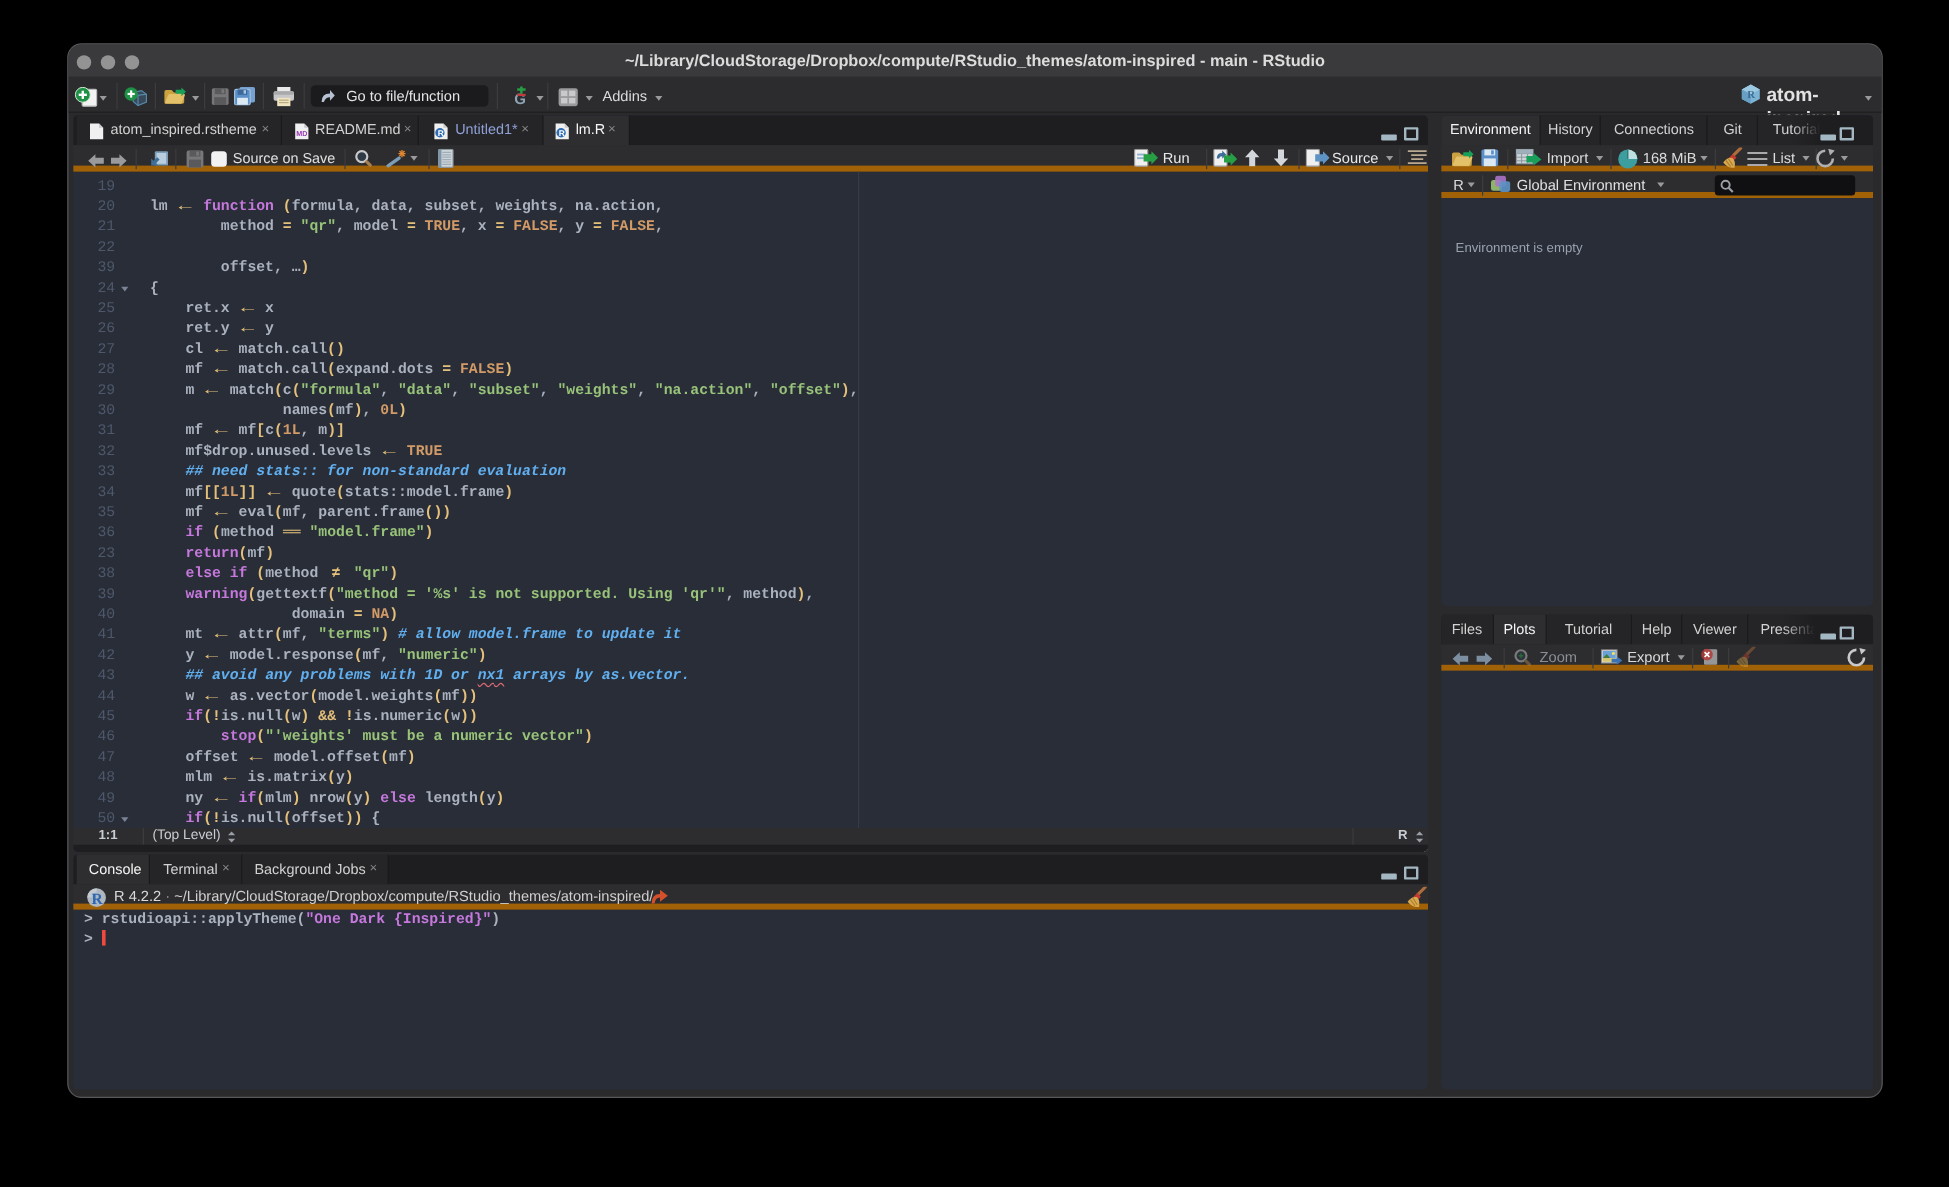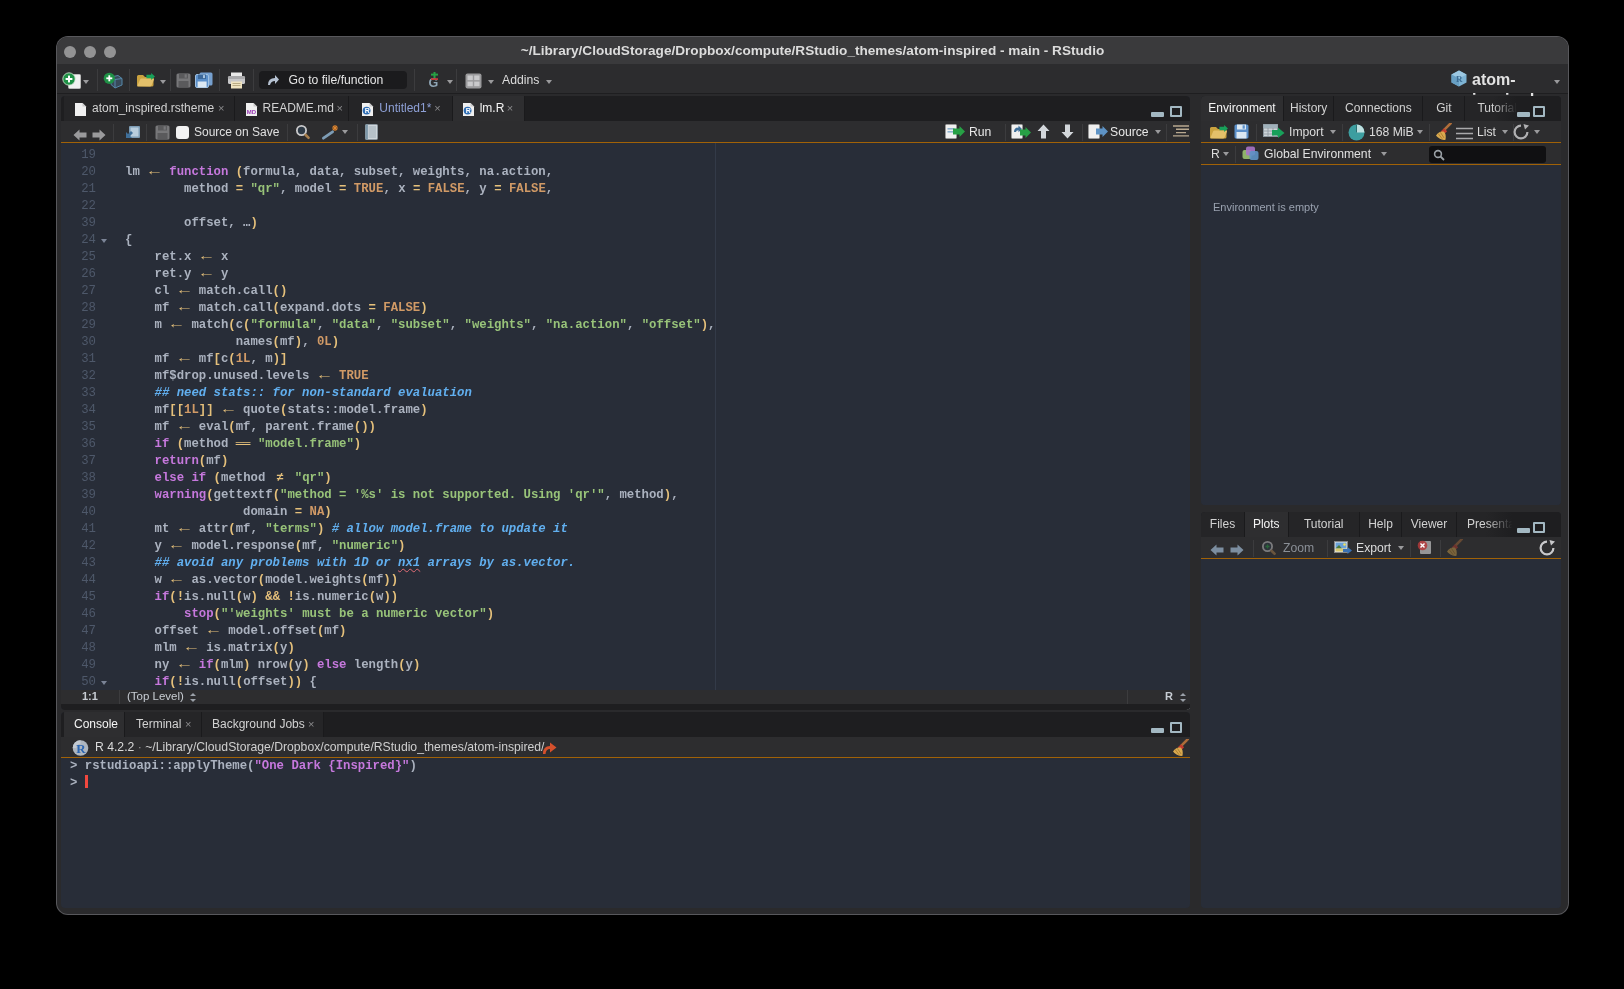--- a/index.html
+++ b/index.html
@@ -8,21 +8,21 @@
 .tbar{position:absolute;left:0;top:0;width:100%;height:27px;background:#3a3a3c}
 .tl{position:absolute;top:8.7px;width:12px;height:12px;border-radius:50%;background:#939394}
 .title{position:absolute;left:0;top:0;width:100%;height:27px;line-height:28px;text-align:center;
   color:#dcdcdc;font-size:13.6px;font-weight:bold}
 .mtool{position:absolute;left:0;top:27px;width:100%;height:30px;background:#2c2c2e;border-bottom:1px solid #1e1e20}
 .pane{position:absolute;background:#282d38;border-radius:4px;overflow:hidden}
 .strip{position:absolute;left:0;top:0;width:100%;height:25px;background:#1e1e20}
 .tab{position:absolute;top:0;height:25px;background:#252527;border-right:1px solid #1a1a1c;
   color:#d2d2d2;font-size:12px;font-weight:normal;line-height:25px}
 .tab.act{background:#2e2e30;color:#f5f5f5}
-.ptool{position:absolute;left:0;width:100%;background:#2d2d2f;border-bottom:1px solid #a16207}
+.ptool{position:absolute;left:0;width:100%;background:#2d2d2f;border-bottom:5px solid #a16207}
 .ic{position:absolute}
 .sep{position:absolute;width:1px;background:#3c3c3e}
 .cap{position:absolute;color:#dcdcdc;font-size:12.2px;font-weight:normal}
 .x{color:#8a8a8c;font-size:11px;font-weight:normal}
 .caret{position:absolute;width:0;height:0;border-left:3.5px solid transparent;border-right:3.5px solid transparent;border-top:4px solid #9a9a9c}
 .minb{position:absolute;width:13px;height:5px;background:#a3b8c2;border-radius:1px}
 .maxb{position:absolute;width:12px;height:11px;border:2px solid #a3b8c2;border-radius:1px}
 .fadeR{position:absolute;top:0;height:25px;background:linear-gradient(90deg,rgba(30,30,32,0),#1e1e20 35%,#1e1e20)}
 pre{font-family:"Liberation Mono",monospace;font-size:12.3px;line-height:17px;color:#abb2bf;font-weight:bold}
 .k{color:#c678dd}.s{color:#98c379}.o{color:#e5c07b}.c{color:#d19a66}
@@ -271,21 +271,21 @@
         <div class="gut" style="left:0;top:140px;width:35px">27</div>
         <div class="gut" style="left:0;top:157px;width:35px">28</div>
         <div class="gut" style="left:0;top:174px;width:35px">29</div>
         <div class="gut" style="left:0;top:191px;width:35px">30</div>
         <div class="gut" style="left:0;top:208px;width:35px">31</div>
         <div class="gut" style="left:0;top:225px;width:35px">32</div>
         <div class="gut" style="left:0;top:242px;width:35px">33</div>
         <div class="gut" style="left:0;top:259px;width:35px">34</div>
         <div class="gut" style="left:0;top:276px;width:35px">35</div>
         <div class="gut" style="left:0;top:293px;width:35px">36</div>
-        <div class="gut" style="left:0;top:310px;width:35px">37</div>
+        <div class="gut" style="left:0;top:310px;width:35px">23</div>
         <div class="gut" style="left:0;top:327px;width:35px">38</div>
         <div class="gut" style="left:0;top:344px;width:35px">39</div>
         <div class="gut" style="left:0;top:361px;width:35px">40</div>
         <div class="gut" style="left:0;top:378px;width:35px">41</div>
         <div class="gut" style="left:0;top:395px;width:35px">42</div>
         <div class="gut" style="left:0;top:412px;width:35px">43</div>
         <div class="gut" style="left:0;top:429px;width:35px">44</div>
         <div class="gut" style="left:0;top:446px;width:35px">45</div>
         <div class="gut" style="left:0;top:463px;width:35px">46</div>
         <div class="gut" style="left:0;top:480px;width:35px">47</div>

